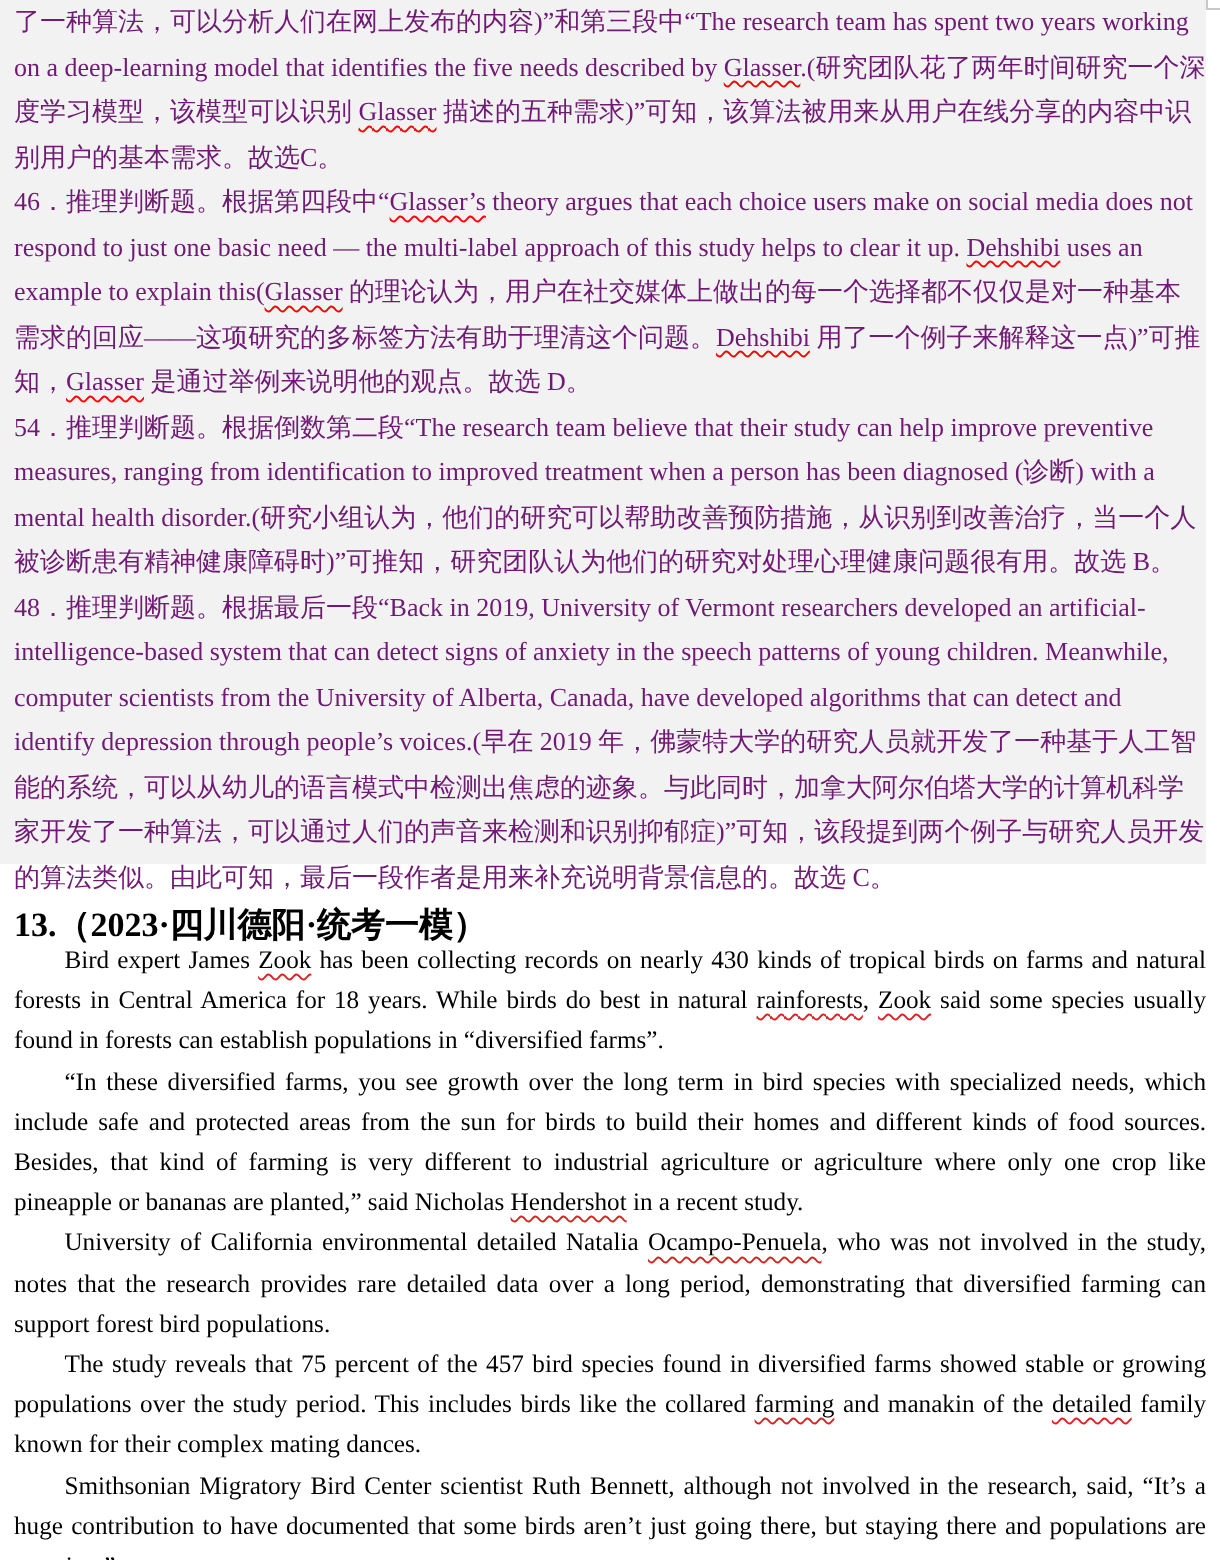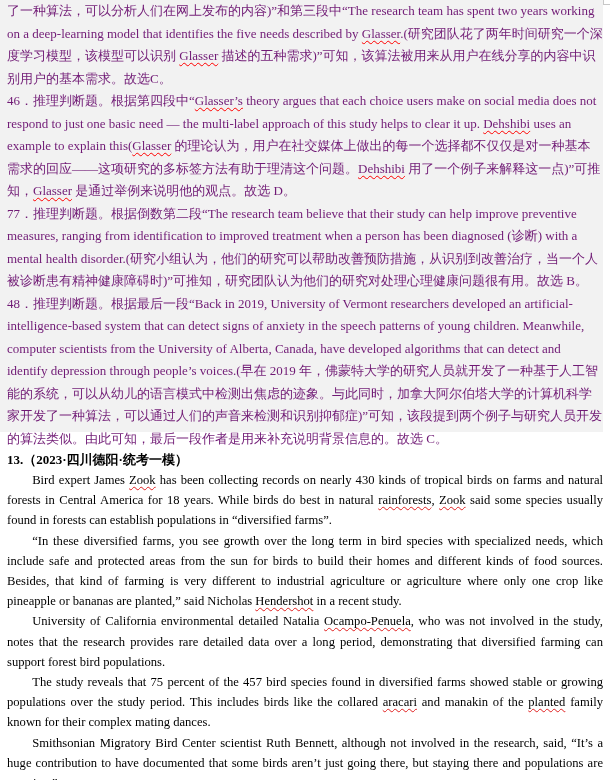--- a/index.html
+++ b/index.html
@@ -14,42 +14,42 @@
     font-size: 13px; line-height: 22.5px;
     padding: 0 0 0 7px; box-sizing: border-box;
   }
   .answer-block p { margin: 0; text-align: left; }
   .corner-mark {
     position: absolute; right: 0; top: 0; width: 6px; height: 4px;
     border-left: 1px solid #c8c8c8; border-bottom: 1px solid #c8c8c8;
   }
   .spell { text-decoration: underline wavy #ff0000; text-decoration-thickness: 1px; text-underline-offset: 2px; }
   .heading {
-    position: absolute; left: 7px; top: 451px; font-size: 13px; font-weight: bold;
+    position: absolute; left: 7px; top: 451px; font-size: 17px; font-weight: bold;
     color: #000; font-family: "Liberation Serif", serif;
   }
   .passage {
     position: absolute; left: 7px; top: 470px; width: 596px;
     color: #000; font-size: 12.6px; line-height: 20.2px;
   }
   .passage p { margin: 0; text-indent: 2em; text-align: justify; }
   .passage .spell { text-decoration-color: #e02020; }
 </style>
 </head>
 <body>
 
 <div class="answer-block">
   <p><span>了一种算法，可以分析人们在网上发布的内容)”和第三段中“The research team has spent two years working on a deep-learning model that identifies the five needs described by </span><span class="spell">Glasser</span><span>.(研究团队花了两年时间研究一个深度学习模型，该模型可以识别 </span><span class="spell">Glasser</span><span> 描述的五种需求)”可知，该算法被用来从用户在线分享的内容中识别用户的基本需求。故选C。</span></p>
   <p><span>46．推理判断题。根据第四段中“</span><span class="spell">Glasser’s</span><span> theory argues that each choice users make on social media does not respond to just one basic need — the multi-label approach of this study helps to clear it up. </span><span class="spell">Dehshibi</span><span> uses an example to explain this(</span><span class="spell">Glasser</span><span> 的理论认为，用户在社交媒体上做出的每一个选择都不仅仅是对一种基本需求的回应——这项研究的多标签方法有助于理清这个问题。</span><span class="spell">Dehshibi</span><span> 用了一个例子来解释这一点)”可推知，</span><span class="spell">Glasser</span><span> 是通过举例来说明他的观点。故选 D。</span></p>
-  <p>77．推理判断题。根据倒数第二段“The research team believe that their study can help improve preventive measures, ranging from identification to improved treatment when a person has been diagnosed (诊断) with a mental health disorder.(研究小组认为，他们的研究可以帮助改善预防措施，从识别到改善治疗，当一个人被诊断患有精神健康障碍时)”可推知，研究团队认为他们的研究对处理心理健康问题很有用。故选 B。</p>
+  <p>54．推理判断题。根据倒数第二段“The research team believe that their study can help improve preventive measures, ranging from identification to improved treatment when a person has been diagnosed (诊断) with a mental health disorder.(研究小组认为，他们的研究可以帮助改善预防措施，从识别到改善治疗，当一个人被诊断患有精神健康障碍时)”可推知，研究团队认为他们的研究对处理心理健康问题很有用。故选 B。</p>
   <p>48．推理判断题。根据最后一段“Back in 2019, University of Vermont researchers developed an artificial-intelligence-based system that can detect signs of anxiety in the speech patterns of young children. Meanwhile, computer scientists from the University of Alberta, Canada, have developed algorithms that can detect and identify depression through people’s voices.(早在 2019 年，佛蒙特大学的研究人员就开发了一种基于人工智能的系统，可以从幼儿的语言模式中检测出焦虑的迹象。与此同时，加拿大阿尔伯塔大学的计算机科学家开发了一种算法，可以通过人们的声音来检测和识别抑郁症)”可知，该段提到两个例子与研究人员开发的算法类似。由此可知，最后一段作者是用来补充说明背景信息的。故选 C。</p>
 </div>
 <div class="corner-mark"></div>
 
 <div class="heading">13.（2023·四川德阳·统考一模）</div>
 
 <div class="passage">
   <p><span>Bird expert James </span><span class="spell">Zook</span><span> has been collecting records on nearly 430 kinds of tropical birds on farms and natural forests in Central America for 18 years. While birds do best in natural </span><span class="spell">rainforests</span><span>, </span><span class="spell">Zook</span><span> said some species usually found in forests can establish populations in “diversified farms”.</span></p>
   <p><span>“In these diversified farms, you see growth over the long term in bird species with specialized needs, which include safe and protected areas from the sun for birds to build their homes and different kinds of food sources. Besides, that kind of farming is very different to industrial agriculture or agriculture where only one crop like pineapple or bananas are planted,” said Nicholas </span><span class="spell">Hendershot</span><span> in a recent study.</span></p>
   <p><span>University of California environmental detailed Natalia </span><span class="spell">Ocampo-Penuela</span><span>, who was not involved in the study, notes that the research provides rare detailed data over a long period, demonstrating that diversified farming can support forest bird populations.</span></p>
-  <p><span>The study reveals that 75 percent of the 457 bird species found in diversified farms showed stable or growing populations over the study period. This includes birds like the collared </span><span class="spell">aracari</span><span> and manakin of the </span><span class="spell">planted</span><span> family known for their complex mating dances.</span></p>
+  <p><span>The study reveals that 75 percent of the 457 bird species found in diversified farms showed stable or growing populations over the study period. This includes birds like the collared </span><span class="spell">farming</span><span> and manakin of the </span><span class="spell">detailed</span><span> family known for their complex mating dances.</span></p>
   <p><span>Smithsonian Migratory Bird Center scientist Ruth Bennett, although not involved in the research, said, “It’s a huge contribution to have documented that some birds aren’t just going there, but staying there and populations are growing.”</span></p>
 </div>
 
 </body></html>

